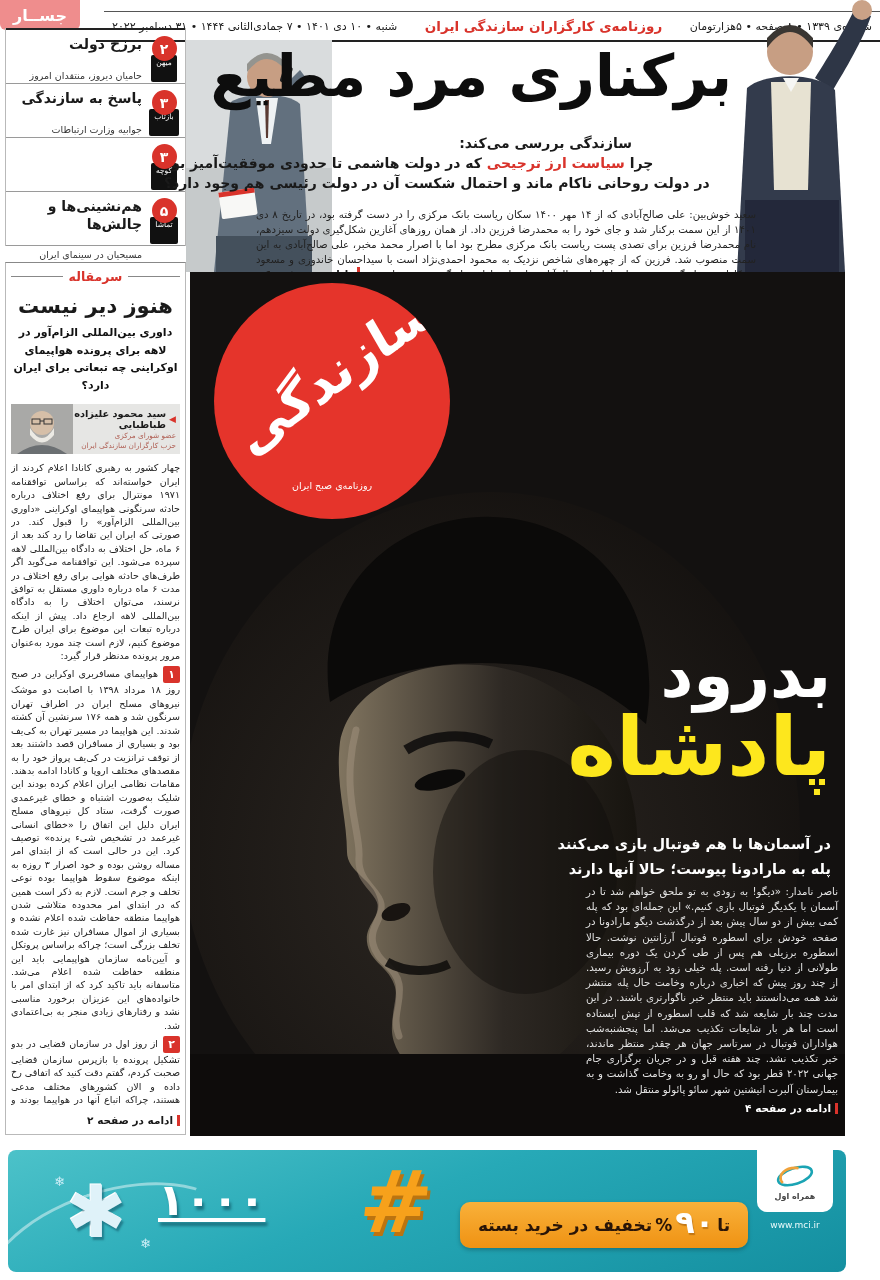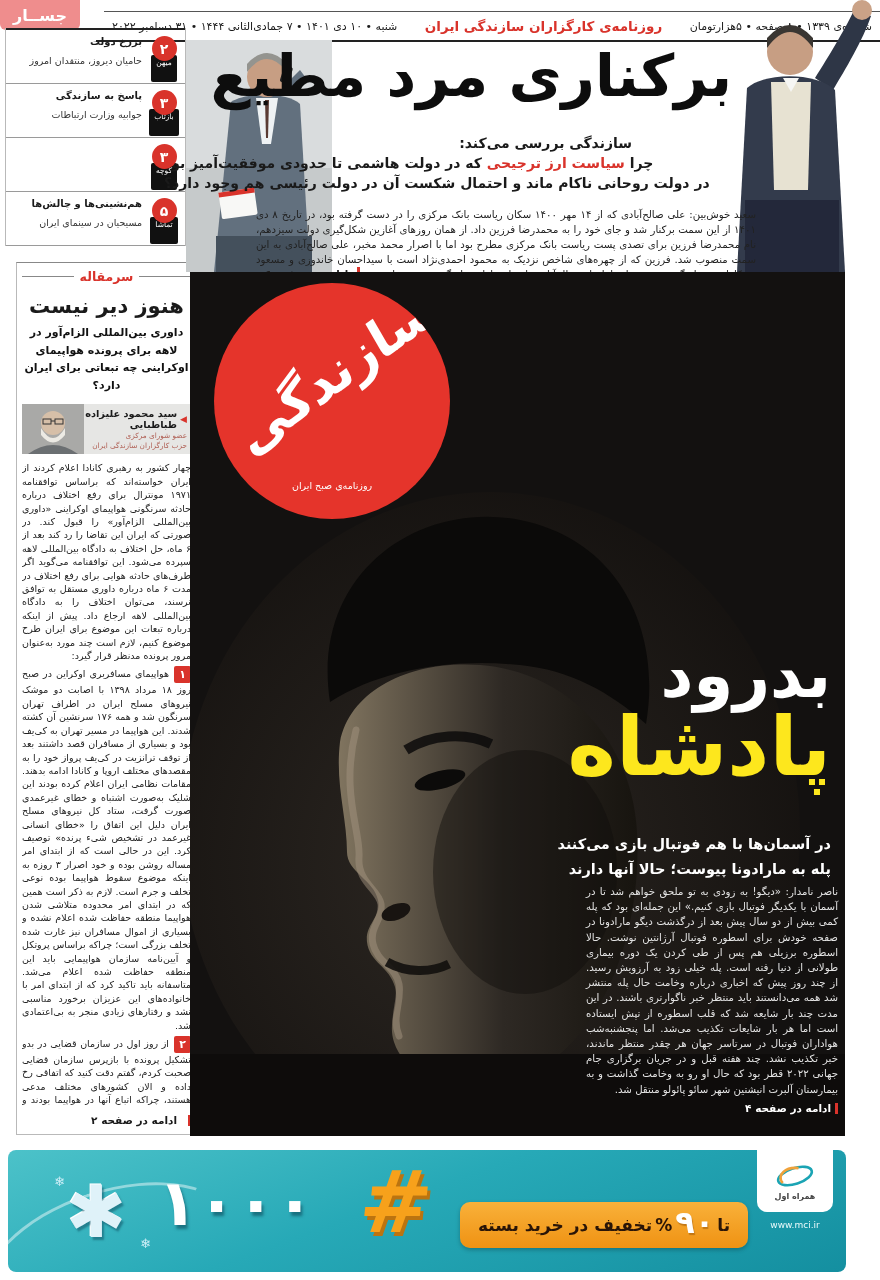--- a/index.html
+++ b/index.html
@@ -18,40 +18,40 @@
   
   .sidebar{position:absolute;left:5px;top:28px;width:181px;border-left:1px solid #b9b9b9;border-right:1px solid #b9b9b9;box-sizing:border-box;}
   .side-item{direction:rtl;display:flex;gap:5px;align-items:flex-start;padding:6px 4px 4px 2px;
       border-bottom:1px solid #9a9a9a;height:43px;}
   .side-item:first-child{border-top:2px solid #222;}
   .badge{display:flex;flex-direction:column;align-items:center;width:34px;flex:0 0 34px;}
   .badge-circle{width:25px;height:25px;border-radius:50%;background:#d9332b;color:#fff;font-weight:bold;
       font-size:14px;display:flex;align-items:center;justify-content:center;z-index:2;}
   .badge-label{background:#111;color:#fff;font-size:7.5px;padding:3px 5px 15px;border-radius:2px;margin-top:-6px;}
   .side-text{flex:1;}
-  .side-title{font-weight:bold;font-size:10px;line-height:1.25;}
-  .side-sub{font-size:9.5px;color:#333;margin-top:6px;}
-  
-  .editorial{position:absolute;left:16px;top:262px;width:181px;height:873px;box-sizing:border-box;
+  .side-title{font-weight:bold;font-size:14px;line-height:1.25;}
+  .side-sub{font-size:9.5px;color:#333;margin-top:16px;}
+  
+  .editorial{position:absolute;left:5px;top:262px;width:181px;height:873px;box-sizing:border-box;
       border:1px solid #b9b9b9;border-top:1px solid #888;padding:0 5px;direction:rtl;}
   .ed-header{display:flex;align-items:center;gap:6px;margin-top:6px;}
   .ed-header .h-line{flex:1;border-top:1px solid #888;}
   .ed-header .h-word{color:#d9332b;font-weight:bold;font-size:12.5px;}
   .ed-title{text-align:center;font-weight:bold;font-size:21px;margin-top:10px;}
   .ed-sub{text-align:center;font-weight:bold;font-size:11px;line-height:1.6;margin-top:6px;color:#111;}
   .author-box{margin-top:10px;background:#e6e6e4;display:flex;direction:ltr;height:50px;overflow:hidden;}
   .author-meta{flex:1;direction:rtl;display:flex;flex-direction:column;justify-content:center;padding-right:4px;}
   .author-name{font-size:9.8px;font-weight:bold;display:flex;align-items:center;gap:3px;}
   .author-arrow{color:#d9332b;font-size:9px;}
   .author-role{font-size:7.3px;color:#b06055;margin-top:1px;}
   .ed-body{margin-top:7px;height:648px;overflow:hidden;text-align:justify;font-size:9.5px;line-height:13.4px;color:#222;}
   .ed-body p{margin:0 0 4px 0;}
   .num-sq{display:inline-flex;width:17px;height:17px;background:#d9332b;color:#fff;font-weight:bold;font-size:11px;
       align-items:center;justify-content:center;border-radius:2px;margin-left:5px;vertical-align:middle;}
-  .cont-line{font-weight:bold;font-size:10.5px;margin-top:5px;display:flex;align-items:center;gap:11px;}
+  .cont-line{font-weight:bold;font-size:10.5px;margin-top:5px;display:flex;align-items:center;gap:4px;}
   .cont-bar{display:inline-block;width:3px;height:11px;background:#d9332b;}
   
   .lead-photo-left{position:absolute;left:186px;top:40px;width:146px;height:232px;}
   .lead-photo-right{position:absolute;right:0;top:0;width:185px;height:272px;}
   .lead-head{position:absolute;right:148px;top:42px;direction:rtl;font-size:58px;font-weight:bold;
       color:#0d0d0d;letter-spacing:-2px;white-space:nowrap;}
   .lead-kicker{position:absolute;right:248px;top:135px;direction:rtl;font-weight:bold;font-size:14px;text-align:right;}
   .lead-deck{position:absolute;right:150px;top:153px;width:566px;direction:rtl;text-align:left;
       font-weight:bold;font-size:14px;line-height:1.45;}
   .lead-deck .red{color:#d9332b;}
@@ -78,22 +78,22 @@
   
   .ad-banner{position:absolute;left:8px;top:1150px;width:838px;height:122px;border-radius:8px;overflow:hidden;
       background:linear-gradient(160deg,#4cc2c9 0%,#27a9b7 45%,#148fa0 100%);}
   .swoosh{position:absolute;border:3px solid rgba(255,255,255,0.45);border-color:rgba(255,255,255,0.45) transparent transparent transparent;
       border-radius:50%;}
   .sw1{left:-30px;top:40px;width:260px;height:140px;transform:rotate(-18deg);}
   .sw2{left:330px;top:-60px;width:260px;height:120px;transform:rotate(14deg);}
   .ad-star{position:absolute;left:58px;top:20px;font-size:72px;color:#dff2f9;
       text-shadow:2px 3px 2px rgba(17,84,102,0.55), -1px -1px 0 #ffffff;}
   .ad-flake{position:absolute;color:#cdeef7;font-size:13px;}
-  .ad-digits{position:absolute;left:150px;top:16px;font-size:64px;font-weight:bold;color:#fff;letter-spacing:10px;
-      text-shadow:2px 4px 3px rgba(12,74,90,0.6);}
+  .ad-digits{position:absolute;left:150px;top:24px;font-size:44px;font-weight:bold;color:#fff;letter-spacing:10px;
+      text-shadow:2px 4px 3px rgba(12,74,90,0.6);text-decoration:underline;}
   .ad-hash{position:absolute;left:352px;top:2px;font-size:86px;font-weight:bold;color:#f7a11b;
       transform:skewX(-6deg);text-shadow:3px 4px 0 #bb7410;}
   .ad-offer{position:absolute;left:452px;top:52px;width:288px;height:46px;direction:rtl;
       background:linear-gradient(#f9b13a,#ef9213);border-radius:10px;box-shadow:0 2px 4px rgba(0,0,0,0.25);
       display:flex;align-items:center;justify-content:center;gap:3px;color:#2a1507;font-weight:bold;font-size:17px;}
   .ad-offer .big-num{color:#fff;font-size:32px;line-height:1;margin-top:-6px;text-shadow:1px 2px 1px rgba(120,60,0,0.4);}
   .ad-card{position:absolute;left:749px;top:0;width:76px;height:62px;background:#fff;border-radius:0 0 10px 10px;
       display:flex;flex-direction:column;align-items:center;justify-content:center;gap:2px;}
   .ad-brand{font-size:8px;color:#444;font-weight:bold;}
   .ad-site{position:absolute;left:749px;top:70px;width:76px;text-align:center;color:#eafafb;font-size:9px;}

